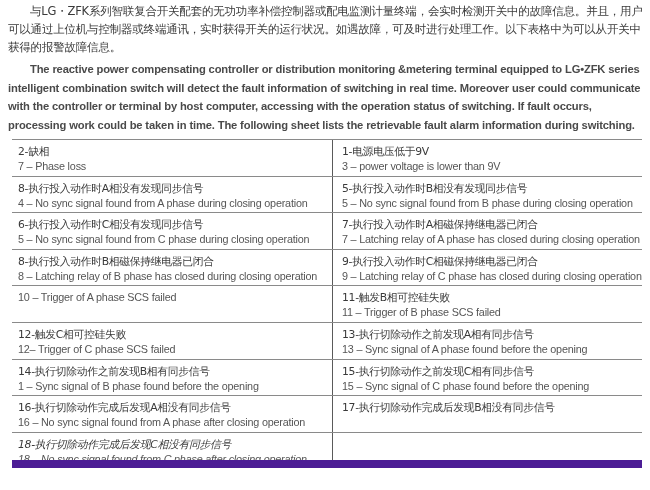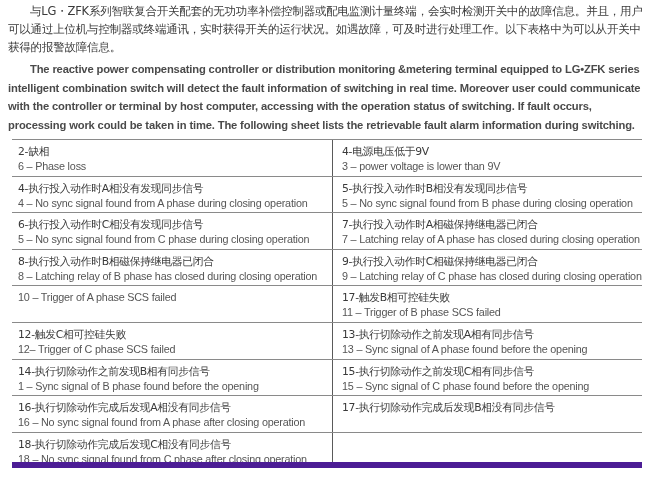--- a/index.html
+++ b/index.html
@@ -6,47 +6,47 @@
   body { width: 650px; height: 490px; overflow: hidden; position: relative;
          font-family: "Liberation Sans", "DejaVu Sans", sans-serif; color: #4a4a4a; }
   .intro-cn { position: absolute; left: 8px; top: 2px; width: 636px;
               font-size: 11.5px; line-height: 18px; color: #3a3a3a; text-indent: 22px;
               font-family: "DejaVu Sans", sans-serif; letter-spacing: -0.2px; }
   .intro-en { position: absolute; left: 8px; top: 60px; width: 638px;
               font-size: 11.2px; line-height: 18.5px; color: #4a4a4a; text-indent: 22px;
               letter-spacing: -0.15px; font-weight: bold; }
   .table { position: absolute; left: 12px; top: 139px; width: 630px; }
   .row { display: flex; border-top: 1.5px solid #8a8a8a; height: 36.6px; box-sizing: border-box; }
-  .row.last { border-bottom: 6px solid #4c1d95; }
+  .row.last { border-bottom: 8px solid #4c1d95; font-style: italic; }
   .cell { box-sizing: border-box; padding: 4px 0 0 6px; overflow: hidden; white-space: nowrap; }
   .cell.left { width: 321px; border-right: 1.2px solid #5a5a5a; }
   .cell.right { width: 309px; padding-left: 9px; }
   .cn { font-family: "DejaVu Sans", sans-serif; font-size: 10.8px; line-height: 15px; color: #3a3a3a; letter-spacing: -0.3px; }
   .en { font-size: 10.8px; line-height: 15px; color: #555; letter-spacing: -0.2px; }
 </style>
 </head>
 <body>
 
 <div class="intro-cn">与LG・ZFK系列智联复合开关配套的无功功率补偿控制器或配电监测计量终端，会实时检测开关中的故障信息。并且，用户可以通过上位机与控制器或终端通讯，实时获得开关的运行状况。如遇故障，可及时进行处理工作。以下表格中为可以从开关中获得的报警故障信息。</div>
 <div class="intro-en">The reactive power compensating controller or distribution monitoring &amp;metering terminal equipped to LG•ZFK series intelligent combination switch will detect the fault information of switching in real time. Moreover user could communicate with the controller or terminal by host computer, accessing with the operation status of switching. If fault occurs, processing work could be taken in time. The following sheet lists the retrievable fault alarm information during switching.</div>
 
 <div class="table">
   <div class="row">
     <div class="cell left">
       <div class="cn">2-缺相</div>
-      <div class="en">6 – Phase loss</div>
+      <div class="en">7 – Phase loss</div>
     </div>
     <div class="cell right">
-      <div class="cn">4-电源电压低于9V</div>
+      <div class="cn">1-电源电压低于9V</div>
       <div class="en">3 – power voltage is lower than 9V</div>
     </div>
   </div>
   <div class="row">
     <div class="cell left">
-      <div class="cn">4-执行投入动作时A相没有发现同步信号</div>
+      <div class="cn">8-执行投入动作时A相没有发现同步信号</div>
       <div class="en">4 – No sync signal found from A phase during closing operation</div>
     </div>
     <div class="cell right">
       <div class="cn">5-执行投入动作时B相没有发现同步信号</div>
       <div class="en">5 – No sync signal found from B phase during closing operation</div>
     </div>
   </div>
   <div class="row">
     <div class="cell left">
       <div class="cn">6-执行投入动作时C相没有发现同步信号</div>
@@ -65,21 +65,21 @@
     <div class="cell right">
       <div class="cn">9-执行投入动作时C相磁保持继电器已闭合</div>
       <div class="en">9 – Latching relay of C phase has closed during closing operation</div>
     </div>
   </div>
   <div class="row">
     <div class="cell left">
       <div class="en">10 – Trigger of A phase SCS failed</div>
     </div>
     <div class="cell right">
-      <div class="cn">17-触发B相可控硅失败</div>
+      <div class="cn">11-触发B相可控硅失败</div>
       <div class="en">11 – Trigger of B phase SCS failed</div>
     </div>
   </div>
   <div class="row">
     <div class="cell left">
       <div class="cn">12-触发C相可控硅失败</div>
       <div class="en">12– Trigger of C phase SCS failed</div>
     </div>
     <div class="cell right">
       <div class="cn">13-执行切除动作之前发现A相有同步信号</div>

